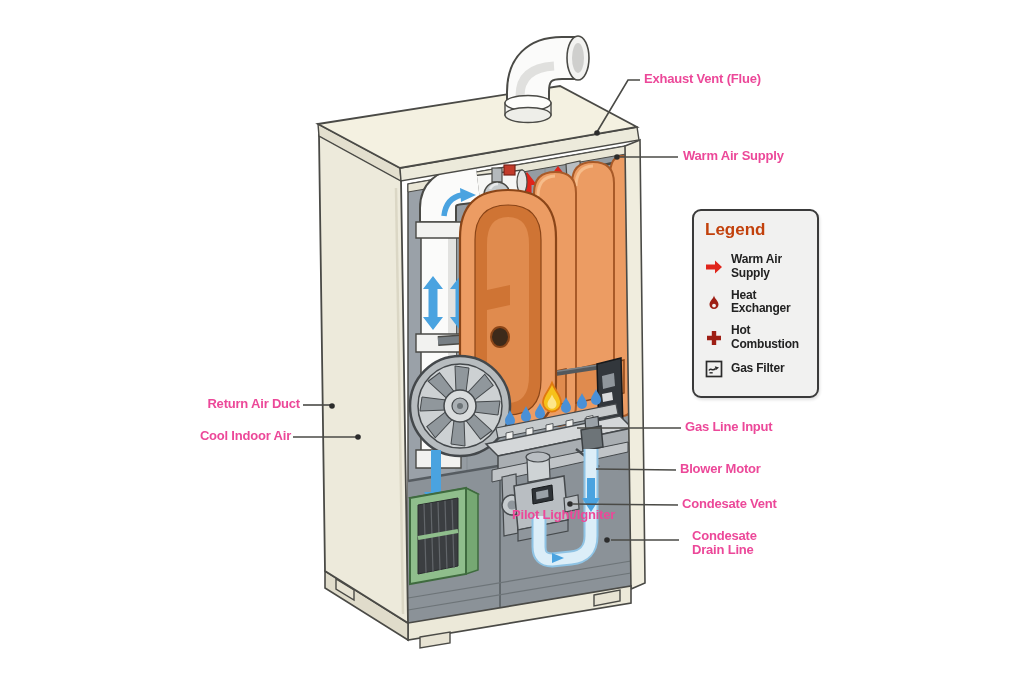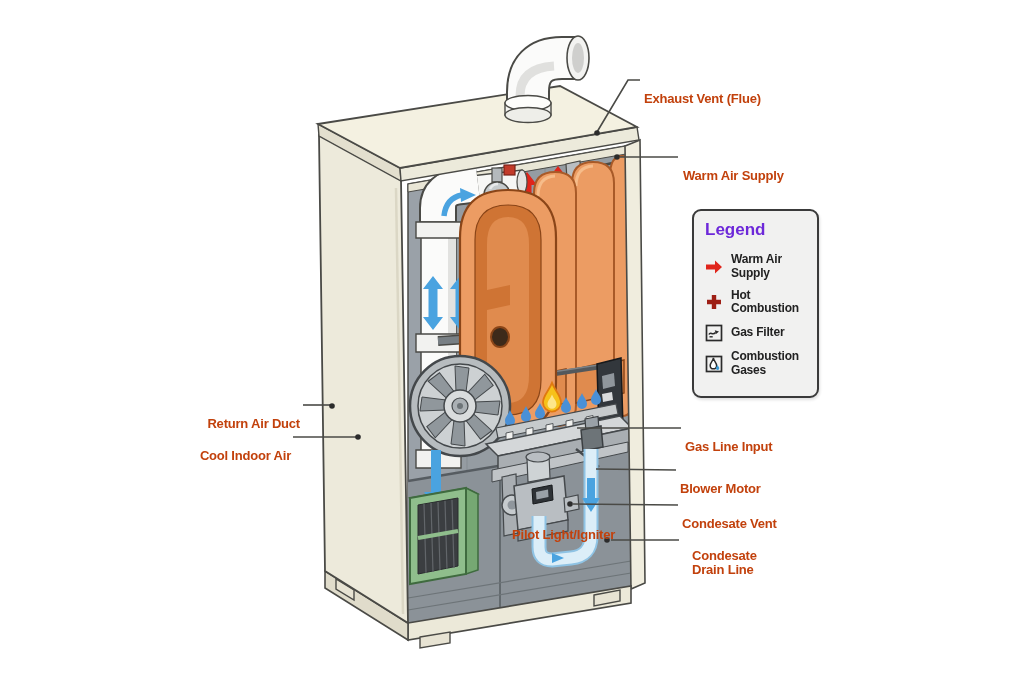--- a/index.html
+++ b/index.html
@@ -1,26 +1,26 @@
 <!DOCTYPE html>
 <html><head>
 <meta charset="utf-8">
 <style>
   html,body{margin:0;padding:0;background:#ffffff;}
   #stage{position:relative;width:1024px;height:683px;background:#ffffff;overflow:hidden;
          font-family:"Liberation Sans",sans-serif;}
   #art{position:absolute;left:0;top:0;}
-  .callout{position:absolute;font-size:13px;font-weight:bold;color:#c2410c;
-           letter-spacing:-0.2px;line-height:1.1;white-space:nowrap;margin-top:20px;}
+  .callout{position:absolute;font-size:13px;font-weight:bold;color:#ec4899;
+           letter-spacing:-0.2px;line-height:1.1;white-space:nowrap;}
   .callout.wrap{white-space:normal;width:80px;}
   .callout.right-align{text-align:left;}
   .legend{position:absolute;left:692px;top:209px;width:127px;box-sizing:border-box;
           background:#f1f1f0;border:2px solid #3a3a3a;border-radius:9px;
           padding:9px 8px 10px 11px;box-shadow:1px 2px 3px rgba(0,0,0,0.12);}
-  .legend-title{font-size:17px;font-weight:bold;color:#6d28d9;margin:0 0 13px 0;}
+  .legend-title{font-size:17px;font-weight:bold;color:#c2410c;margin:0 0 13px 0;}
   .legend-item{display:flex;align-items:center;gap:8px;margin-bottom:8px;}
   .legend-item.gap-before{margin-top:0;}
   .legend-item .licon{flex:0 0 18px;height:18px;display:block;}
   .legend-item .ltext{font-size:12px;font-weight:bold;color:#222;line-height:1.15;
                       letter-spacing:-0.2px;}
 </style>
 </head>
 <body>
 
 <div id="stage">
@@ -261,41 +261,40 @@
 <div class="legend">
   <div class="legend-title">Legend</div>
 
   <div class="legend-item">
     <svg class="licon" width="18" height="18" viewBox="0 0 18 18">
       <polygon points="1,6.5 10,6.5 10,2.5 17,9 10,15.5 10,11.5 1,11.5" fill="#e0251b"></polygon>
     </svg>
     <span class="ltext">Warm Air Supply</span>
   </div>
 
+  <div class="legend-item">
+    <svg class="licon" width="18" height="18" viewBox="0 0 18 18">
+      <path d="M9,1.5 C9.5,5 4.5,7.5 4.5,11.5 A4.5,4.5 0 0 0 13.5,11.5 C13.5,7.5 8.5,5 9,1.5 Z" fill="#9e1f15"></path>
+      <circle cx="9" cy="12.6" r="1.9" fill="#f1f1f0"></circle>
+    </svg>
+    <span class="ltext">Heat Exchanger</span>
+  </div>
 
   <div class="legend-item gap-before">
     <svg class="licon" width="18" height="18" viewBox="0 0 18 18">
       <path d="M6.8,2 h4.4 v4.8 h4.8 v4.4 h-4.8 v4.8 h-4.4 v-4.8 H2 V6.8 h4.8 Z" fill="#9e1f15"></path>
     </svg>
     <span class="ltext">Hot Combustion</span>
   </div>
 
   <div class="legend-item">
     <svg class="licon" width="18" height="18" viewBox="0 0 18 18">
       <rect x="1.5" y="1.5" width="15" height="15" fill="none" stroke="#2b2b2b" stroke-width="1.7"></rect>
       <path d="M4,10.5 C5.5,7 7.5,12 10.5,8.5" stroke="#2b2b2b" stroke-width="1.6" fill="none"></path>
       <path d="M9.8,6.3 L14,7.6 L10.8,10.2 Z" fill="#2b2b2b"></path>
       <path d="M4.5,12.8 h3.2" stroke="#2b2b2b" stroke-width="1.4"></path>
     </svg>
     <span class="ltext">Gas Filter</span>
   </div>
 
-  <div class="legend-item">
-    <svg class="licon" width="18" height="18" viewBox="0 0 18 18">
-      <rect x="1.5" y="1.5" width="15" height="15" fill="none" stroke="#2b2b2b" stroke-width="1.7"></rect>
-      <path d="M8.4,2.8 C8.4,5.6 5.2,7.6 5.2,10.4 A3.2,3.4 0 0 0 11.6,10.4 C11.6,7.6 8.4,5.6 8.4,2.8 Z" fill="#ffffff" stroke="#2b2b2b" stroke-width="1.5"></path>
-      <path d="M12.6,9.6 c0,1.4 -1.7,2.4 -1.7,3.7 a1.7,1.7 0 0 0 3.4,0 c0,-1.3 -1.7,-2.3 -1.7,-3.7 Z" fill="#3a9bd5"></path>
-    </svg>
-    <span class="ltext">Combustion Gases</span>
-  </div>
 </div>
 
 </div>
 
 </body></html>

